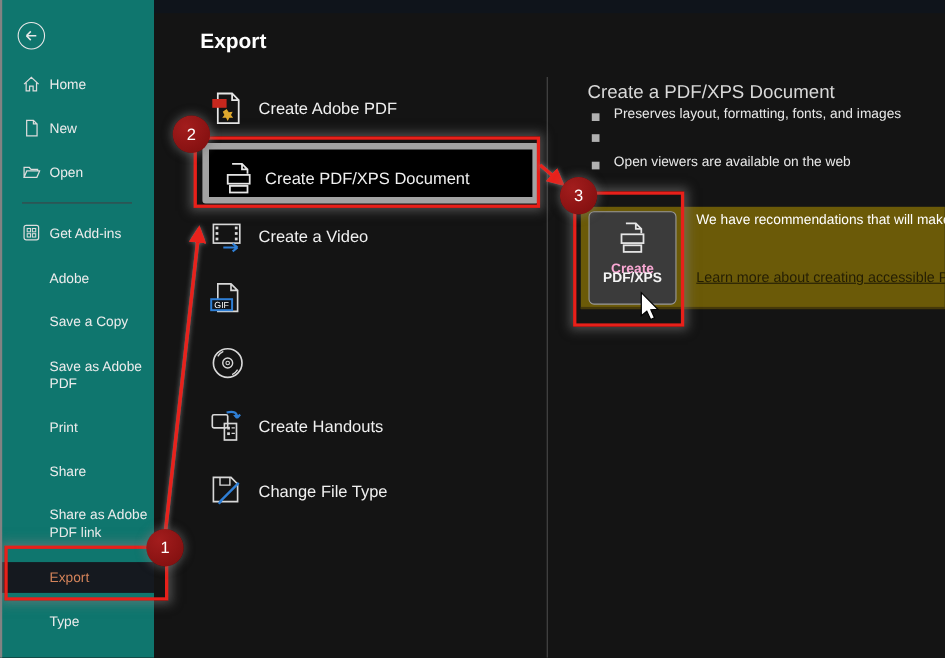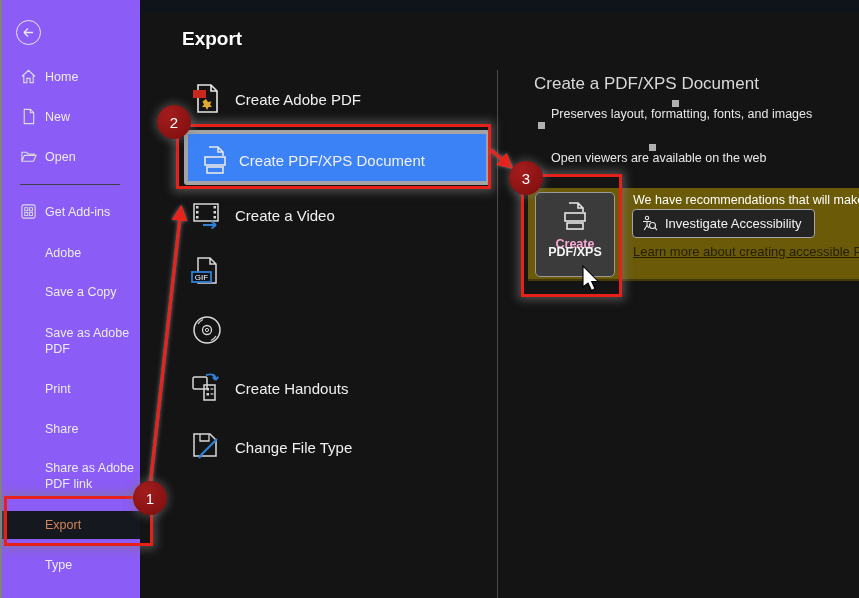--- a/index.html
+++ b/index.html
@@ -7,44 +7,44 @@
   body {
     position:relative; overflow:hidden;
     background:#141414;
     font-family:"Liberation Sans", sans-serif;
     color:#ececec;
   }
   .top-strip { position:absolute; left:0; top:0; width:859px; height:12px; background:#0f141b; }
   .left-edge { position:absolute; left:0; top:0; width:2px; height:598px; background:#828282; z-index:5; }
 
   
-  .sidebar { position:absolute; left:0; top:0; width:140px; height:598px; background:#8b5cf6; }
+  .sidebar { position:absolute; left:0; top:0; width:140px; height:598px; background:#0f766e; }
   .back-btn { position:absolute; left:16px; top:20px; width:25px; height:25px; border:1.4px solid #e8e8e8;
               border-radius:50%; display:flex; align-items:center; justify-content:center; cursor:pointer; }
   .sb-item { position:absolute; left:0; width:140px; display:flex; align-items:flex-start; font-size:12.5px; color:#ececec; cursor:pointer; }
   .sb-item .sb-ico { position:absolute; left:20px; top:-1px; width:17px; height:17px; }
   .sb-item .sb-label { position:absolute; left:45px; top:0; width:95px; line-height:1.28; }
   .sb-sep { position:absolute; left:20px; top:184px; width:100px; height:1px; background:#3e4247; }
   .sb-selected { background:#15191f; }
   .sb-selected .sb-label { color:#d3835a; }
 
   
   .mid-title { position:absolute; left:182px; top:28px; font-size:19px; font-weight:bold; color:#ffffff; }
   .mid-item { position:absolute; left:185px; width:305px; height:36px; display:flex; align-items:center; cursor:pointer; }
   .mid-item .mi-ico { position:absolute; left:5px; top:1px; width:34px; height:34px; }
   .mid-item .mi-label { position:absolute; left:50px; font-size:15px; color:#f0f0f0; white-space:nowrap; }
   .mid-selected { position:absolute; left:184px; top:130px; width:306px; height:55px;
-                  background:#3b82f6; border:4px solid #a3a3a3; border-radius:3px; cursor:pointer; }
+                  background:#000000; border:6px solid #a3a3a3; border-radius:3px; cursor:pointer; }
   .mid-selected .mi-ico { position:absolute; left:11px; top:10px; width:34px; height:34px; }
   .mid-selected .mi-label { position:absolute; left:51px; top:18px; font-size:15px; color:#f0f0f0; white-space:nowrap; }
   .panel-divider { position:absolute; left:497px; top:70px; width:1px; height:528px; background:#4b4b4b; }
 
   
   .dp-heading { position:absolute; left:534px; top:74px; font-size:17px; color:#d9d9d9; }
-  .dp-bullet { position:absolute; left:538px; display:flex; align-items:center;flex-direction:column; }
+  .dp-bullet { position:absolute; left:538px; display:flex; align-items:flex-end; }
   .dp-bullet .sq { width:7px; height:7px; background:#b0b0b0; margin-top:4px; flex:0 0 auto; }
   .dp-bullet .bt { margin-left:13px; font-size:12.5px; color:#e8e8e8; white-space:nowrap; }
 
   .banner { position:absolute; left:528px; top:188px; width:331px; height:93px; background:#6b5a08;
             border-bottom:2px solid #45390a; z-index:1; }
   .banner-msg { position:absolute; left:105px; top:5px; font-size:12.5px; color:#ffffff; white-space:nowrap; }
   .invest-btn { position:absolute; left:104px; top:21px; height:29px; padding:0 12px 0 8px;
                 background:#232323; border:1px solid #a8a8a8; border-radius:4px;
                 display:flex; align-items:center; gap:7px; cursor:pointer; }
   .invest-btn .il { font-size:13px; color:#f2f2f2; white-space:nowrap; }
@@ -224,29 +224,20 @@
 <div class="dp-bullet" style="top:118px;">
   <span class="sq"></span>
 </div>
 <div class="dp-bullet" style="top:140px;">
   <span class="sq"></span>
   <span class="bt">Open viewers are available on the web</span>
 </div>
 
 <div class="banner">
   <div class="banner-msg">We have recommendations that will make t</div>
-  <div class="invest-btn">
-    <svg width="17" height="17" viewBox="0 0 17 17">
-      <circle cx="6" cy="3" r="1.7" stroke="#e8e8e8" stroke-width="1.1" fill="none"></circle>
-      <path d="M2 6.5 H10 M6 6.5 V10.5 M6 10.5 L3.2 15 M6 10.5 L8 13" stroke="#e8e8e8" stroke-width="1.1" fill="none"></path>
-      <circle cx="11.5" cy="10.5" r="3" stroke="#e8e8e8" stroke-width="1.1" fill="none"></circle>
-      <path d="M13.7 12.7 L16 15" stroke="#e8e8e8" stroke-width="1.1"></path>
-    </svg>
-    <span class="il">Investigate Accessibility</span>
-  </div>
   <div class="banner-link">Learn more about creating accessible PDFs</div>
 </div>
 
 <div class="create-btn">
   <svg class="cb-ico" viewBox="0 0 34 34">
     <path d="M10 3 H19 L24 8 V12 M19 3 V8 H24" stroke="#e6e6e6" stroke-width="1.6" fill="none"></path>
     <rect x="6" y="13" width="20" height="8" stroke="#e6e6e6" stroke-width="1.6" fill="none"></rect>
     <rect x="8" y="23" width="16" height="6" stroke="#e6e6e6" stroke-width="1.6" fill="none"></rect>
   </svg>
   <div class="cb-l1">Create</div>

